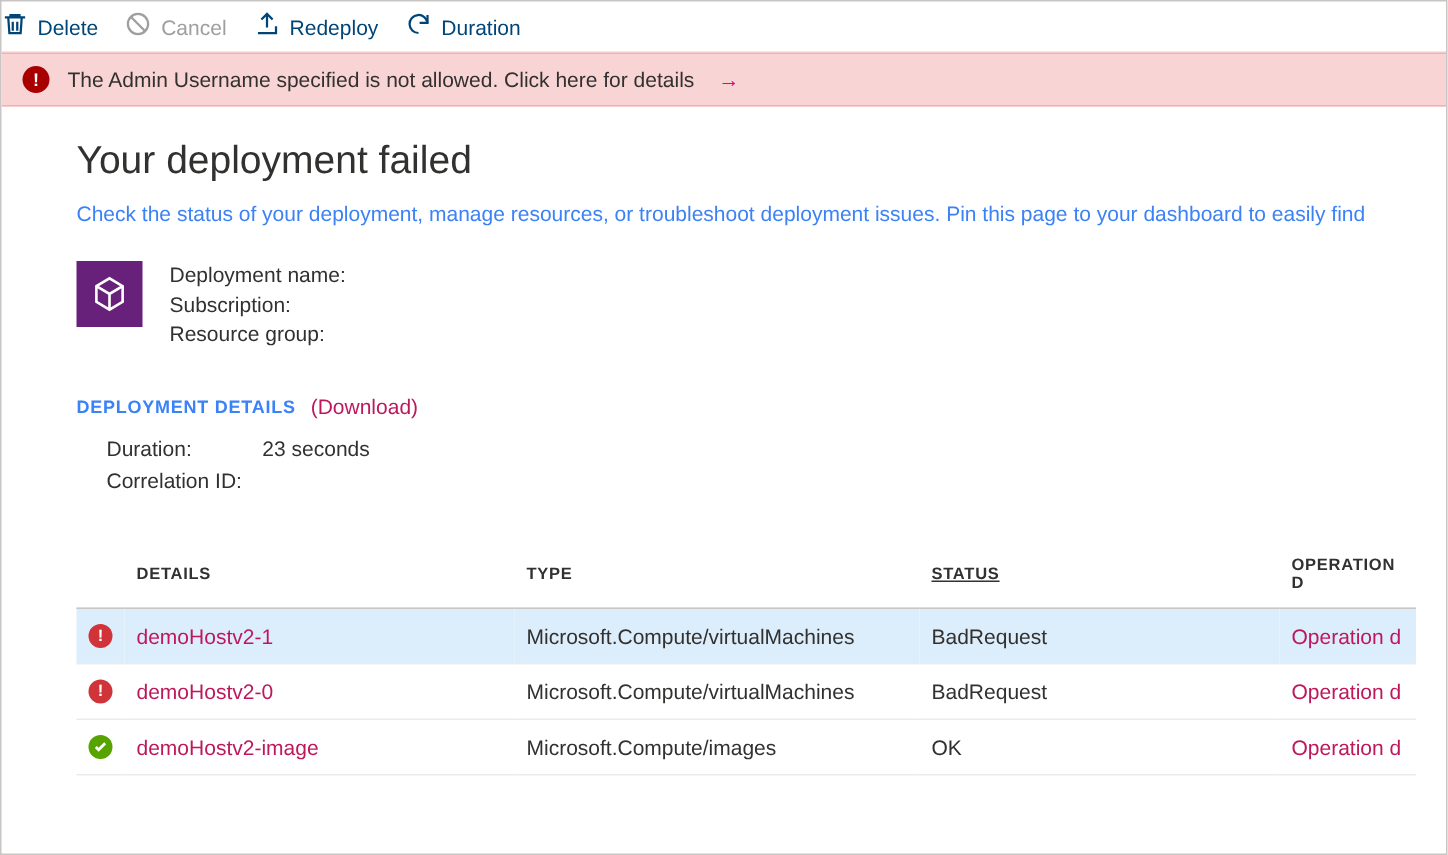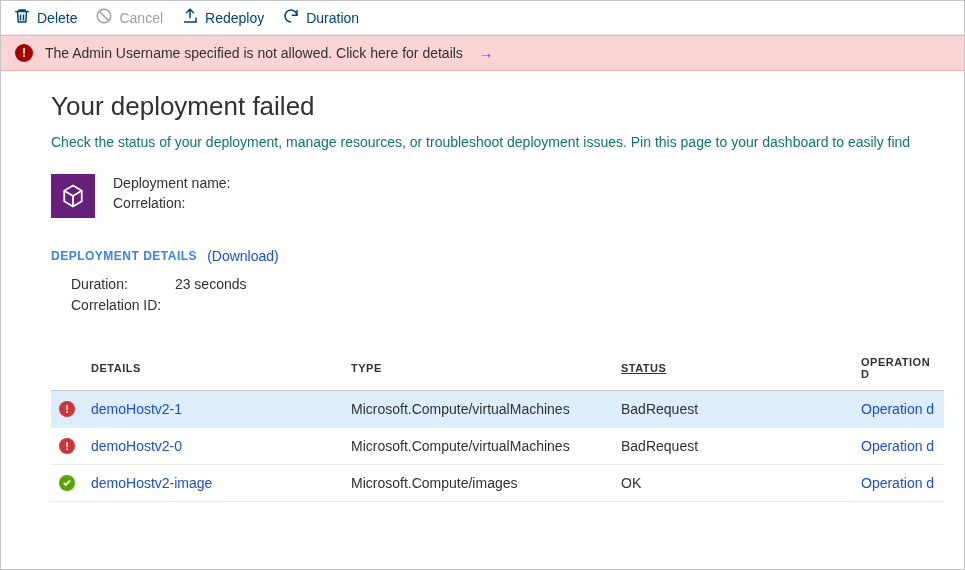--- a/index.html
+++ b/index.html
@@ -10,21 +10,21 @@
     background: #ffffff;
     width: 965px;
     height: 570px;
     overflow: hidden;
     border: 1px solid #c8c6c4;
   }
   .toolbar {
     display: flex;
     align-items: center;
     gap: 18px;
-    padding: 6px 12px;
+    padding: 6px 0;
     border-bottom: 1px solid #edebe9;
   }
   .toolbar-btn {
     display: flex;
     align-items: center;
     gap: 6px;
     color: #004578;
     cursor: pointer;
     font-size: 14px;
   }
@@ -42,21 +42,21 @@
     border-right: none;
   }
   .banner .err-circle {
     width: 18px; height: 18px; border-radius: 50%;
     background: #a80000; color:#fff; display:flex; align-items:center; justify-content:center;
     font-size:12px; font-weight:bold; flex-shrink:0;
   }
   .banner .arrow { color: #e3008c; font-weight: bold; margin-left:4px; }
   .content { padding: 20px 20px 6px 50px; }
   h1.page-title { font-size: 26px; font-weight: 400; color: #323130; margin-bottom: 12px; }
-  .subtitle { font-size: 14px; color: #0f766e; margin-bottom: 24px; }
+  .subtitle { font-size: 14px; color: #3b82f6; margin-bottom: 24px; }
   .summary-row { display: flex; gap: 18px; margin-bottom: 30px; }
   .cube {
     width: 44px; height: 44px; background: #68217a; color:#fff;
     display:flex; align-items:center; justify-content:center;
   }
   .cube svg { width:28px; height:28px; }
   .summary-fields { font-size: 14px; line-height: 1.4; }
   .section-header { display:flex; align-items:center; gap:10px; margin-bottom:10px; }
   .section-title { font-size: 12px; letter-spacing: 0.5px; font-weight:600; color:#3b82f6; }
   .download-link { color:#0078d4; font-size:14px; }
@@ -67,21 +67,21 @@
     text-align:left; font-size:11px; font-weight:700; letter-spacing:0.5px;
     padding: 10px 8px; border-bottom:1px solid #c8c6c4;
     color:#323130;
   }
   .table td { padding: 10px 8px; border-bottom:1px solid #edebe9; vertical-align:middle; }
   .table tr.row.highlight { background:#dceefc; }
   .status-icon { width:16px; height:16px; border-radius:50%; display:flex; align-items:center; justify-content:center; }
   .status-icon.err { background:#d13438; color:#fff; }
   .status-icon.ok  { background:#57a300; color:#fff; }
   .status-icon svg { width:10px; height:10px; }
-  .link { color:#1d4ed8; cursor:pointer; }
+  .link { color:#be185d; cursor:pointer; }
   .col-status-icon { width: 30px; }
   .col-resource { width: 260px; }
   .col-type { width: 270px; }
   .col-status { width: 240px; text-decoration: underline; }
 </style>
 </head>
 <body>
 
 <div class="toolbar">
   <div class="toolbar-btn">
@@ -132,21 +132,22 @@
 
   <div class="summary-row">
     <div class="cube">
       <svg viewBox="0 0 32 32" fill="none" stroke="#fff" stroke-width="2">
           <path d="M6 10l10-6 10 6v12l-10 6-10-6z"></path>
           <path d="M6 10l10 6 10-6M16 16v12"></path>
         </svg>
     </div>
     <div class="summary-fields">
       <div>Deployment name:</div>
-      <div>Correlation:</div>
+      <div>Subscription:</div>
+      <div>Resource group:</div>
     </div>
   </div>
 
   <div class="section-header">
     <span class="section-title">DEPLOYMENT DETAILS</span>
     <span class="download-link link">(Download)</span>
   </div>
   <div class="details-block">
     <div>
       <span class="label">Duration:</span>

